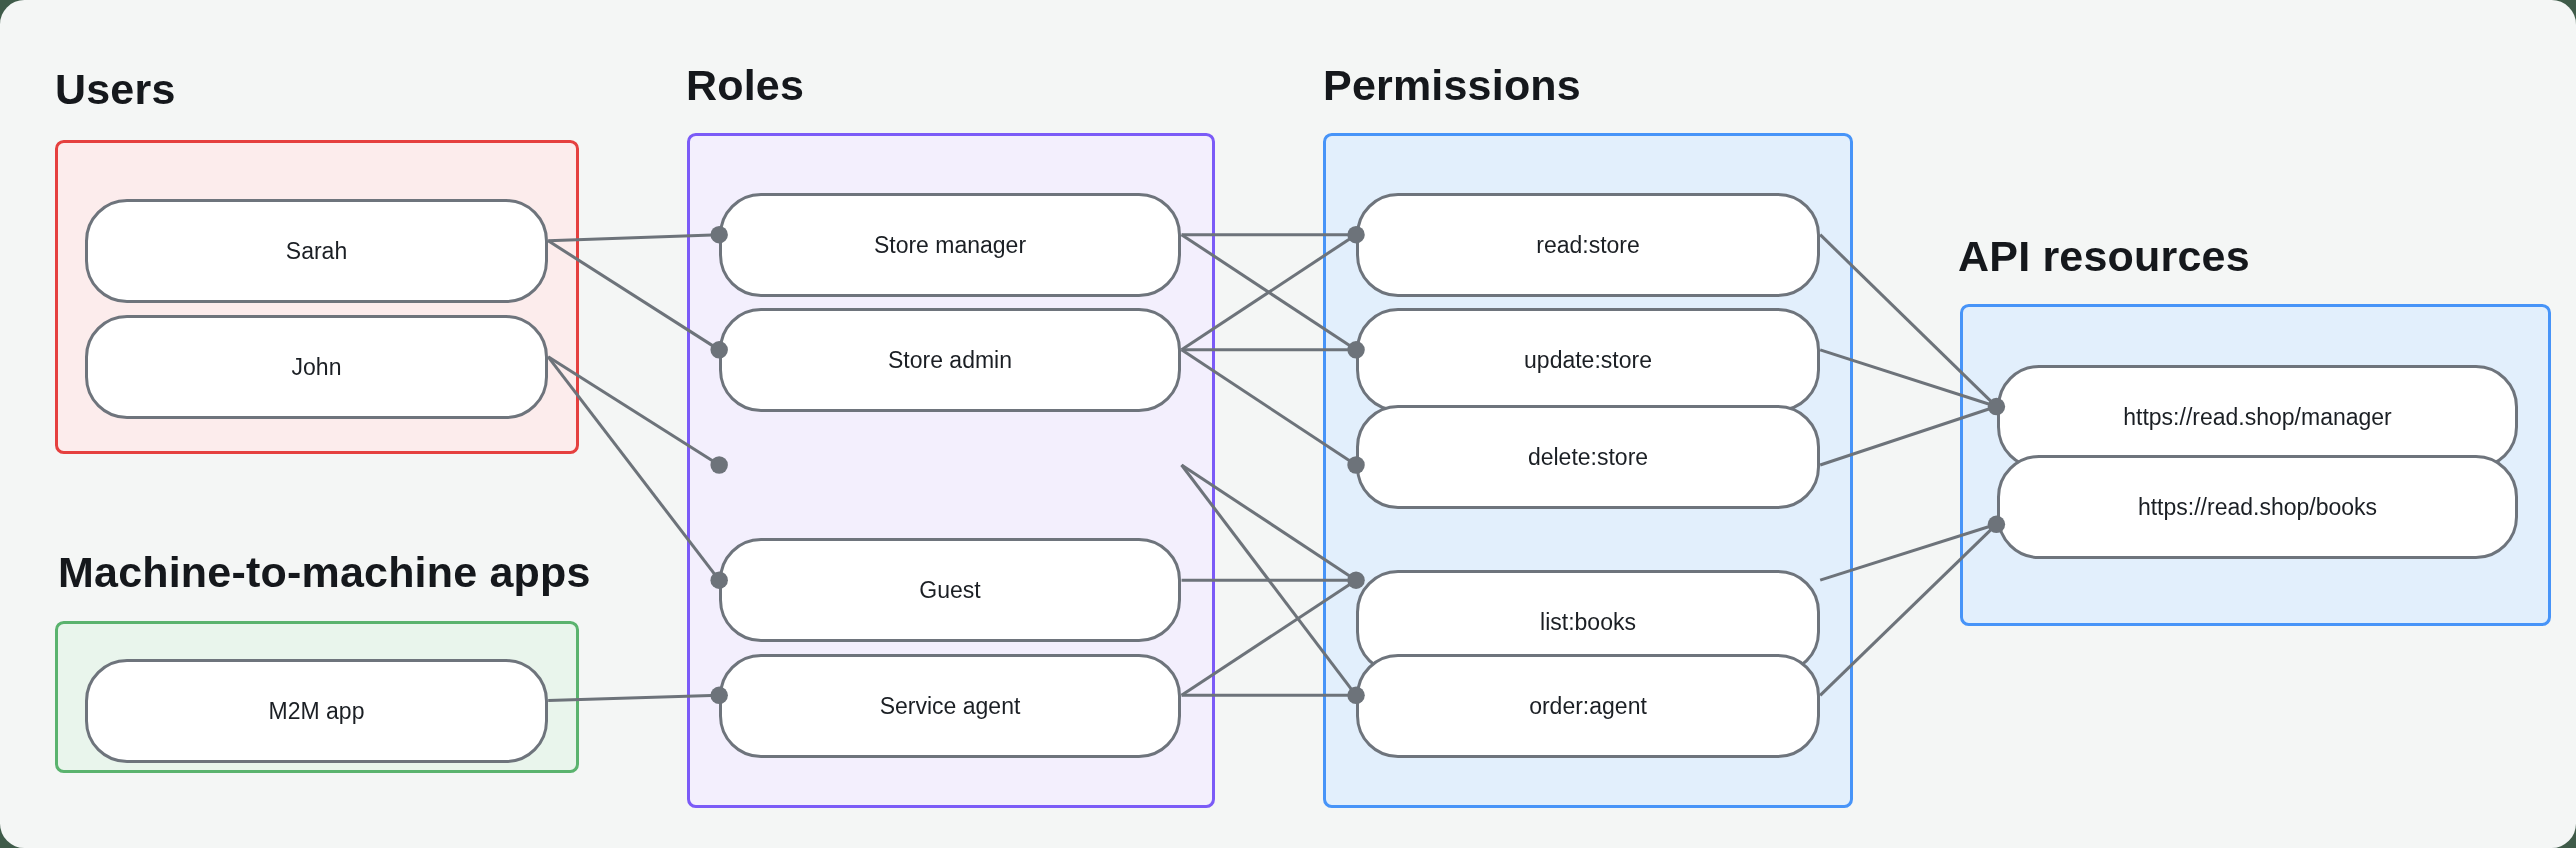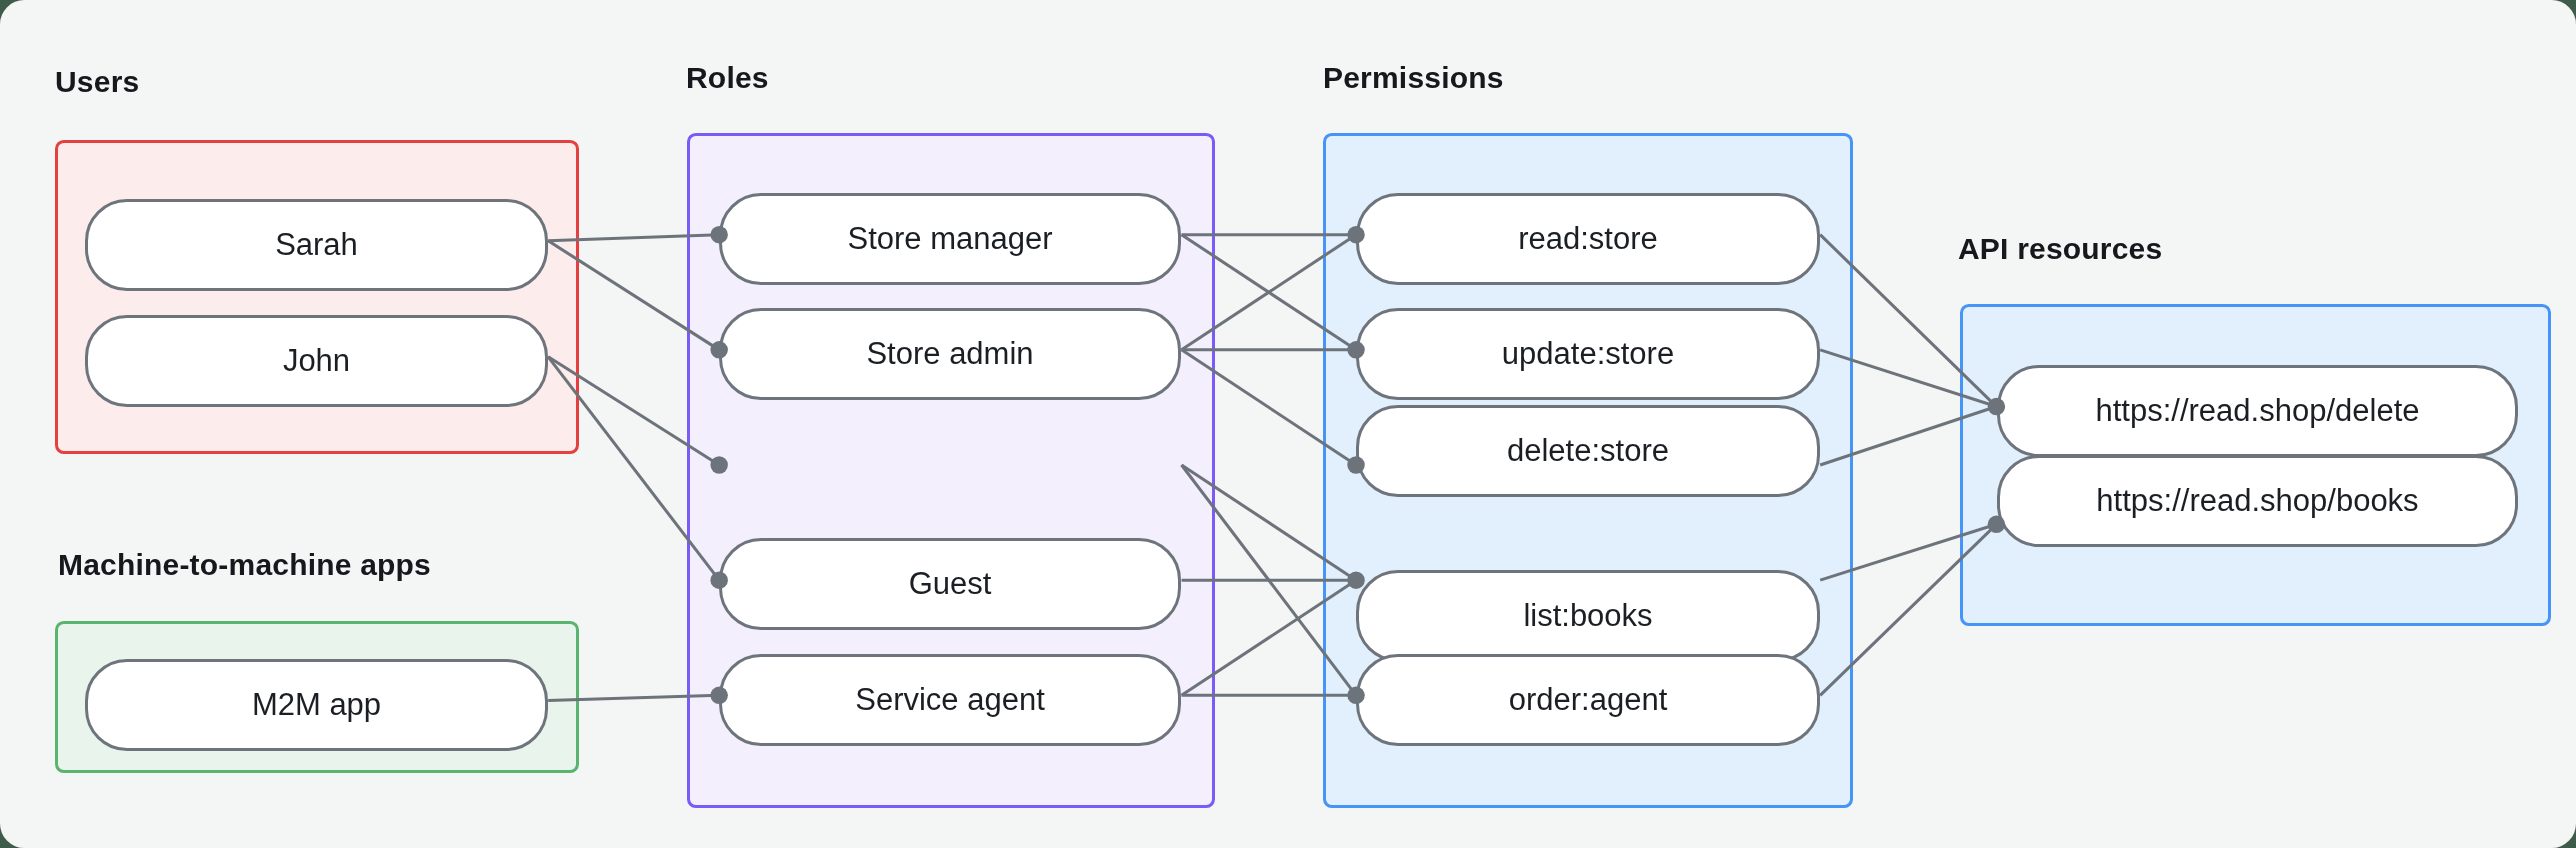--- a/index.html
+++ b/index.html
@@ -11,43 +11,43 @@
   #canvas {
     position: relative;
     width: 2576px;
     height: 848px;
     background: #f4f6f5;
     border-radius: 24.4px;
     overflow: hidden;
   }
   .group-label {
     position: absolute;
-    font-size: 30px;
+    font-size: 43px;
     font-weight: 600;
     color: #15181c;
     letter-spacing: 0.2px;
     white-space: nowrap;
   }
   .group-box {
     position: absolute;
     border-radius: 8.7px;
     border: 3.5px solid;
     box-sizing: border-box;
   }
   .pill {
     position: absolute;
-    height: 92px;
+    height: 104px;
     background: #ffffff;
     border: 3.1px solid #6e747c;
     border-radius: 42px;
     box-sizing: border-box;
     display: flex;
     align-items: center;
     justify-content: center;
-    font-size: 31px;
+    font-size: 23px;
     color: #1b1f24;
     white-space: nowrap;
     z-index: 3;
   }
   #users-box        { left: 55px;   top: 140px; width: 524px; height: 314px; border-color: #e5403f; background: #fcecec; }
   #m2m-box          { left: 55px;   top: 621px; width: 524px; height: 152px; border-color: #5ab36e; background: #e9f5ec; }
   #roles-box        { left: 687px;  top: 133px; width: 528px; height: 675px; border-color: #7b5bf7; background: #f3effd; }
   #permissions-box  { left: 1323px; top: 133px; width: 530px; height: 675px; border-color: #4794f8; background: #e2effc; }
   #api-box          { left: 1960px; top: 304px; width: 591px; height: 322px; border-color: #4794f8; background: #e2effc; }
 
@@ -111,21 +111,21 @@
   <div class="pill" id="node-store-admin">Store admin</div>
   <div class="pill" id="node-guest">Guest</div>
   <div class="pill" id="node-service-agent">Service agent</div>
 
   <div class="pill" id="node-read-store">read:store</div>
   <div class="pill" id="node-update-store">update:store</div>
   <div class="pill" id="node-delete-store">delete:store</div>
   <div class="pill" id="node-list-books">list:books</div>
   <div class="pill" id="node-order-book">order:agent</div>
 
-  <div class="pill" id="node-stores">https://read.shop/delete</div>
+  <div class="pill" id="node-stores">https://read.shop/manager</div>
   <div class="pill" id="node-books">https://read.shop/books</div>
 
   <svg id="edges" viewBox="0 0 2952 972">
       <line x1="628" y1="276" x2="824" y2="269" stroke="#6d737a" stroke-width="3.5"></line>
       <line x1="628" y1="276" x2="824" y2="401" stroke="#6d737a" stroke-width="3.5"></line>
       <line x1="628" y1="409" x2="824" y2="533" stroke="#6d737a" stroke-width="3.5"></line>
       <line x1="628" y1="409" x2="824" y2="665" stroke="#6d737a" stroke-width="3.5"></line>
       <line x1="628" y1="803" x2="824" y2="797" stroke="#6d737a" stroke-width="3.5"></line>
       <line x1="1354" y1="269" x2="1554" y2="269" stroke="#6d737a" stroke-width="3.5"></line>
       <line x1="1354" y1="269" x2="1554" y2="401" stroke="#6d737a" stroke-width="3.5"></line>

